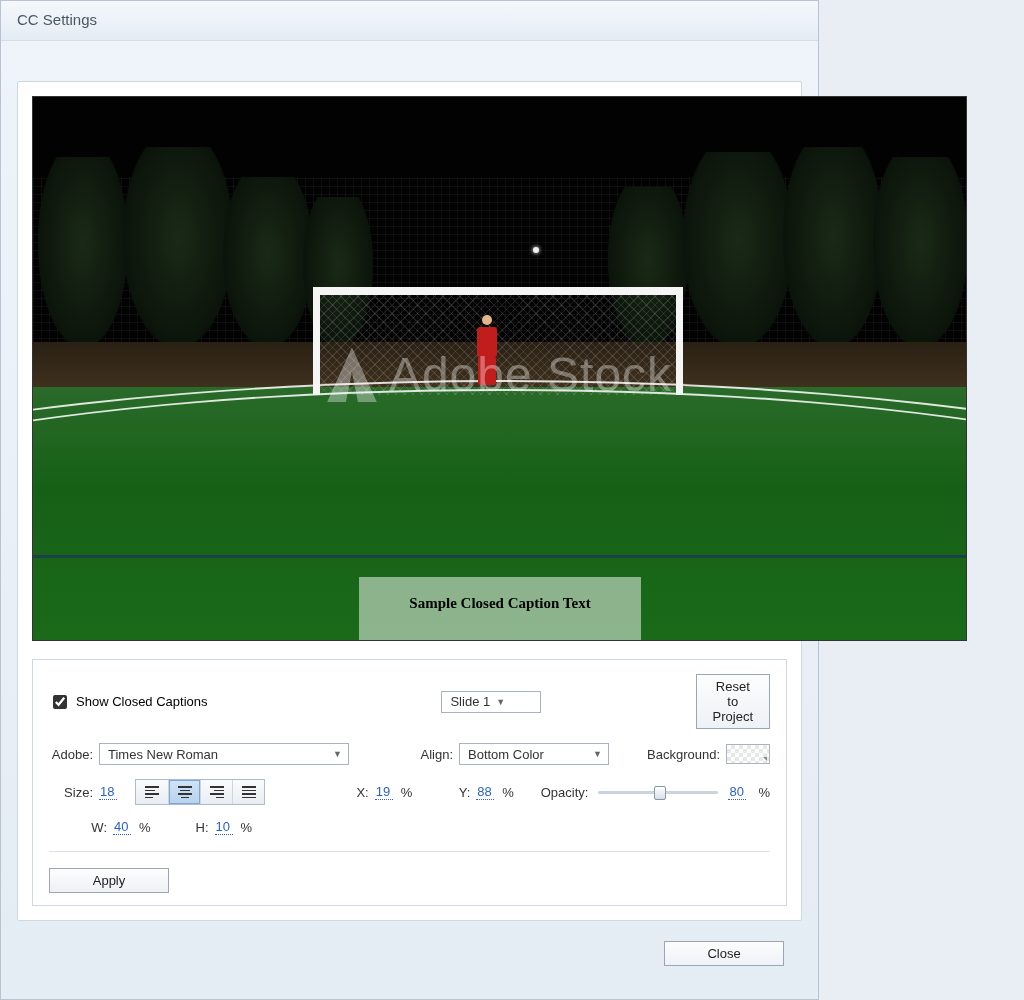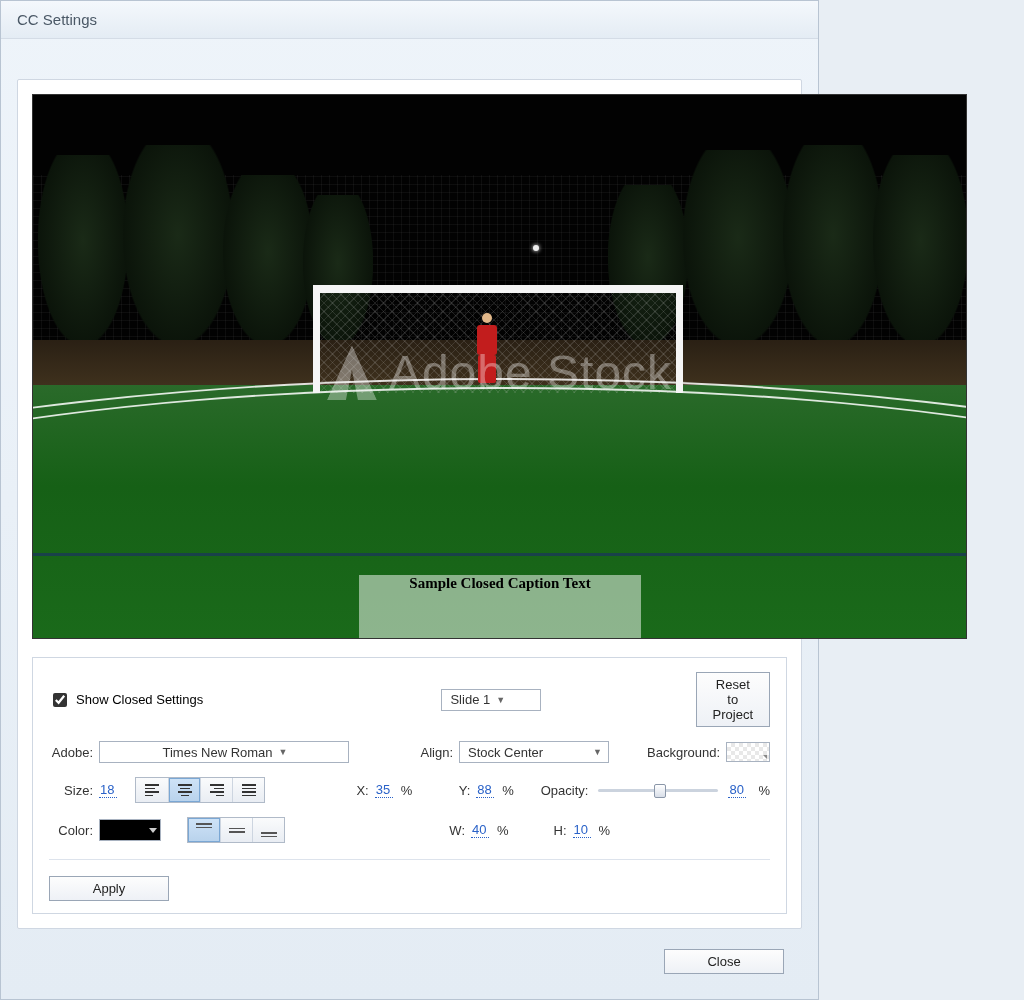--- a/index.html
+++ b/index.html
@@ -89,21 +89,21 @@
     font-size:48px; letter-spacing:1px; color:rgba(255,255,255,.35);
     font-family: "Segoe UI", sans-serif; font-weight:400;
     display:flex; align-items:center; justify-content:center; gap:12px;
     pointer-events:none;
   }
   .alogo { width:50px; height:55px; position:relative; opacity:.35; }
   .alogo::before{content:"";position:absolute;left:0;bottom:0;border-left:25px solid transparent;border-right:25px solid transparent;border-bottom:55px solid #fff; clip-path: polygon(0 100%, 38% 100%, 50% 45%, 62% 100%, 100% 100%, 50% 0%);}
   .caption-box {
     position:absolute; background:rgba(255,255,255,.5);
     width:282px; height:65px; left:326px; top:480px;
-    text-align:center; padding-top:0;
+    text-align:center; padding-top:18px;
     font-family:"Times New Roman",serif; font-size:15px; font-weight:bold; color:#000;
   }
 
   
   .settings {
     border:1px solid #cfd7e2;
     padding:14px 16px 12px;
     display:flex;
     flex-direction:column;
     gap:14px;
@@ -224,46 +224,46 @@
           <span>Sample Closed Caption Text</span>
         </div>
       </div>
 
       <div class="settings">
 
         <div class="row">
           <div class="col col-left">
             <label class="chk">
               <input type="checkbox" checked="" style="">
-              <span>Show Closed Settings</span>
+              <span>Show Closed Captions</span>
             </label>
           </div>
           <div class="col col-mid">
             <div class="dropdown" style="min-width:100px;justify-content:flex-start">
               <span>Slide 1</span>
               <span class="caret">▼</span>
             </div>
           </div>
           <div class="col col-right">
             <button class="btn">Reset to Project</button>
           </div>
         </div>
 
         <div class="row">
           <div class="col col-left">
             <label class="lbl">Adobe:</label>
-            <div class="dropdown" style="min-width:250px;justify-content:center">
+            <div class="dropdown" style="min-width:250px;justify-content:space-between">
               <span>Times New Roman</span>
               <span class="caret">▼</span>
             </div>
           </div>
           <div class="col col-mid">
             <label class="lbl" style="min-width:40px">Align:</label>
             <div class="dropdown" style="min-width:150px;justify-content:space-between">
-              <span>Stock Center</span>
+              <span>Bottom Color</span>
               <span class="caret">▼</span>
             </div>
           </div>
           <div class="col col-right" style="gap:6px">
             <label class="lbl" style="min-width:auto">Background:</label>
             <div class="bg-swatch"></div>
           </div>
         </div>
 
         <div class="row">
@@ -303,67 +303,41 @@
                     <span></span>
                     <span></span>
                     <span></span>
                   </div>
                 </div>
             </div>
           </div>
           <div class="col col-mid" style="gap:40px">
             <div class="col">
               <label class="lbl" style="min-width:18px">X:</label>
-              <span class="valnum">35</span>
+              <span class="valnum">19</span>
               <span class="pct">%</span>
             </div>
             <div class="col">
               <label class="lbl" style="min-width:18px">Y:</label>
               <span class="valnum">88</span>
               <span class="pct">%</span>
             </div>
           </div>
           <div class="col col-right" style="gap:10px">
             <label class="lbl" style="min-width:auto">Opacity:</label>
             <div class="slider">
               <div class="slider-track"></div>
                 <div class="slider-thumb"></div>
             </div>
             <span class="valnum">80</span>
             <span class="pct">%</span>
           </div>
         </div>
 
         <div class="row">
-          <div class="col col-left" style="gap:26px">
-            <div class="col" style="gap:6px">
-              <label class="lbl">Color:</label>
-              <div class="color-swatch"></div>
-            </div>
-            <div class="icon-group">
-              <div class="icon-btn active">
-                  <div class="valign-ic stack va-t">
-                    <span></span>
-                    <span></span>
-                  </div>
-                </div>
-              <div class="icon-btn">
-                  <div class="valign-ic stack va-m">
-                    <span></span>
-                    <span></span>
-                  </div>
-                </div>
-              <div class="icon-btn">
-                  <div class="valign-ic stack va-b">
-                    <span></span>
-                    <span></span>
-                  </div>
-                </div>
-            </div>
-          </div>
           <div class="col col-mid" style="gap:40px">
             <div class="col">
               <label class="lbl" style="min-width:18px">W:</label>
               <span class="valnum">40</span>
               <span class="pct">%</span>
             </div>
             <div class="col">
               <label class="lbl" style="min-width:18px">H:</label>
               <span class="valnum">10</span>
               <span class="pct">%</span>

